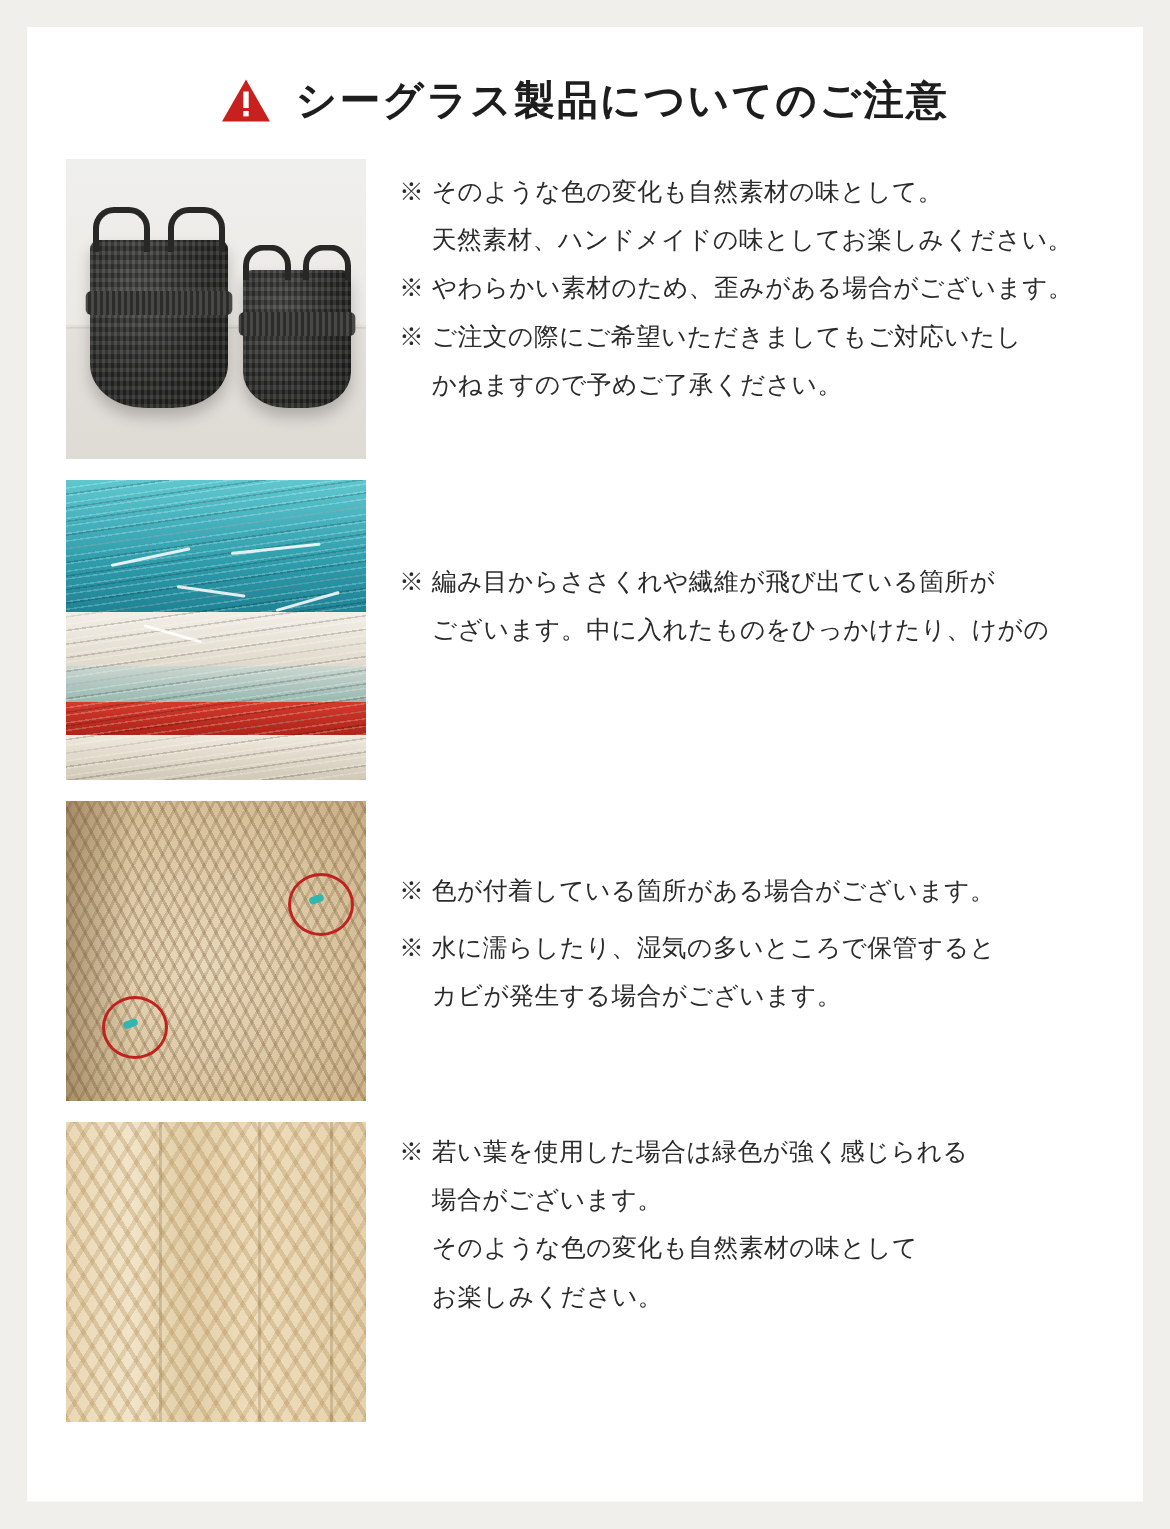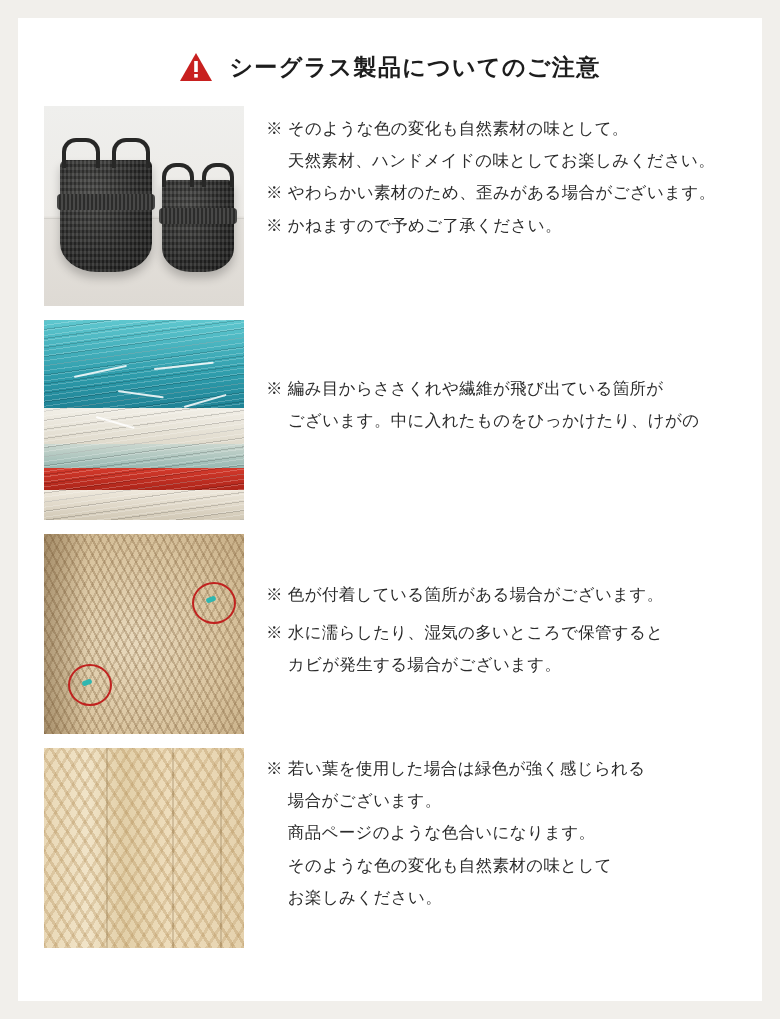--- a/index.html
+++ b/index.html
@@ -41,21 +41,21 @@
     padding: 34px 0 24px 0;
   }
   .warn-icon {
     width: 34px;
     height: 30px;
     position: relative;
     flex: 0 0 auto;
   }
   .warn-icon svg { display: block; }
   .header-title {
-    font-size: 23px;
+    font-size: 27px;
     font-weight: bold;
     letter-spacing: 0.06em;
     color: #1d1d1d;
     white-space: nowrap;
     line-height: 1;
   }
 
   
   .rows {
     padding: 0 0 0 26px;
@@ -278,20 +278,21 @@
           </div>
           <div class="note">
             <span class="mark">※</span>
             <span class="body">
               <span class="ln">やわらかい素材のため、歪みがある場合がございます。</span>
             </span>
           </div>
           <div class="note">
             <span class="mark">※</span>
             <span class="body">
+              <span class="ln">ご注文の際にご希望いただきましてもご対応いたし</span>
               <span class="ln">かねますので予めご了承ください。</span>
             </span>
           </div>
         </div>
       </div>
 
       <div class="row row-2">
         <div class="thumb img2">
           <div class="band b1"></div>
           <div class="band b2"></div>
@@ -346,21 +347,20 @@
           <div class="seam s1"></div>
           <div class="seam s2"></div>
           <div class="seam s3"></div>
         </div>
         <div class="texts">
           <div class="note">
             <span class="mark">※</span>
             <span class="body">
               <span class="ln">若い葉を使用した場合は緑色が強く感じられる</span>
               <span class="ln">場合がございます。</span>
-              <span class="ln">商品ページのような色合いになります。</span>
               <span class="ln">そのような色の変化も自然素材の味として</span>
               <span class="ln">お楽しみください。</span>
             </span>
           </div>
         </div>
       </div>
 
     </div>
   </div>
 </div>

